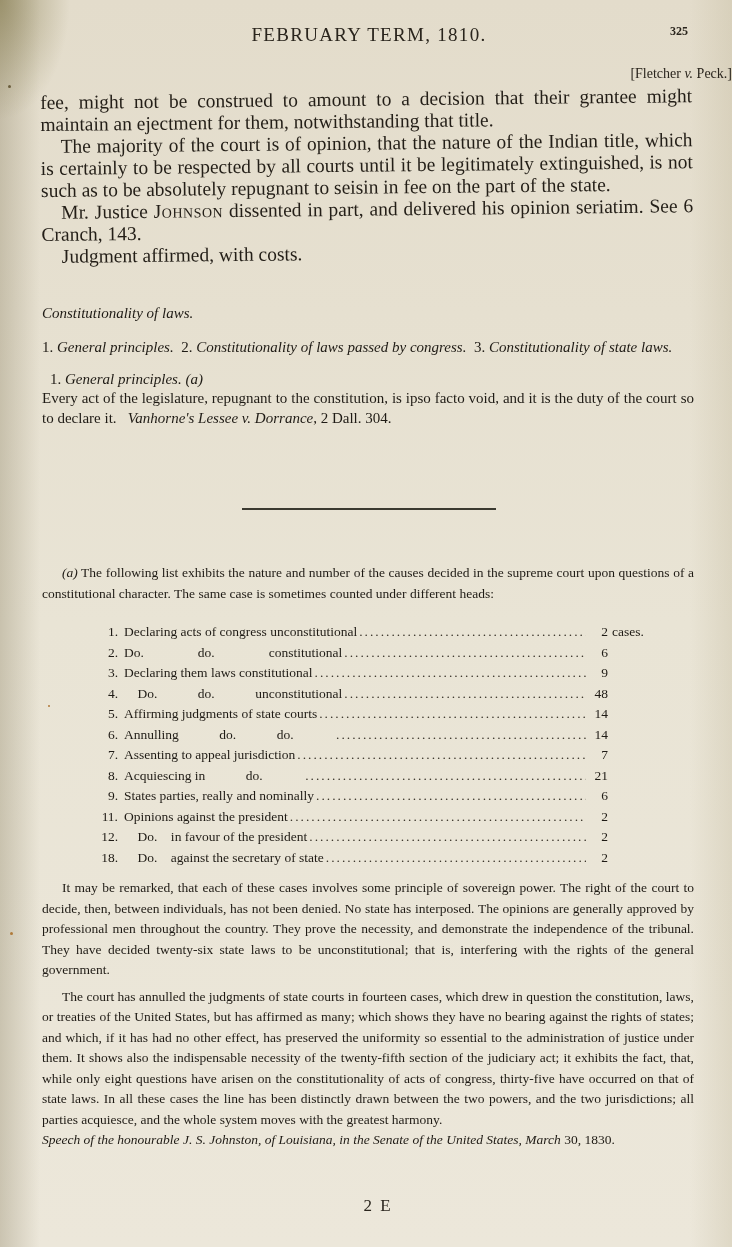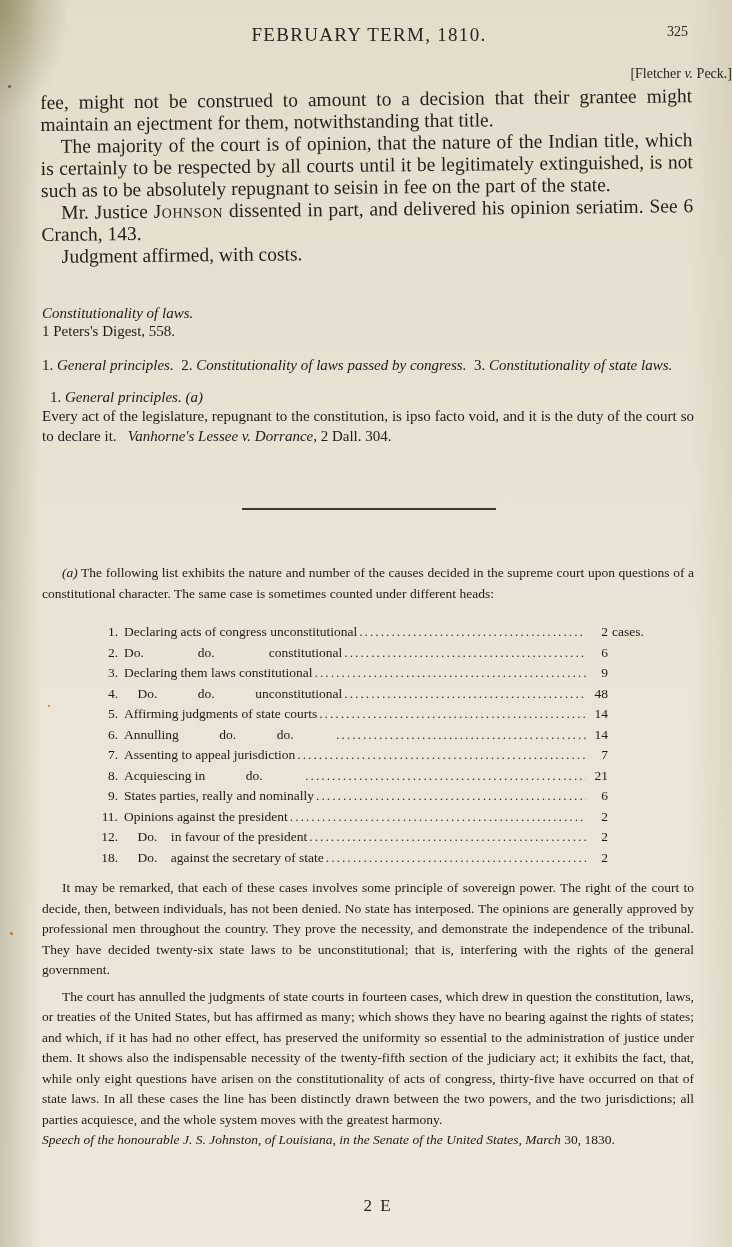--- a/index.html
+++ b/index.html
@@ -31,22 +31,22 @@
       left: 0; width: 732px; top: 24px;
       text-align: center;
       font-size: 19px;
       letter-spacing: 1.3px;
       color: #2a251d;
       padding-left: 6px;
       box-sizing: border-box;
     }
     .page-number {
       right: 44px; top: 24px;
-      font-size: 14px;
-      font-weight: normal;
+      font-size: 12px;
+      font-weight: bold;
       color: #2a251d;
     }
     .case-caption {
       left: 0; width: 732px; top: 66px;
       text-align: right;
       font-size: 14px;
       color: #2a251d;
     }
     .case-caption i { font-style: italic; }
 
@@ -151,21 +151,20 @@
 
   <div class="abs main-text">
     <p>fee, might not be construed to amount to a decision that their grantee might maintain an ejectment for them, notwithstanding that title.</p>
     <p class="indent">The majority of the court is of opinion, that the nature of the Indian title, which is certainly to be respected by all courts until it be legitimately extinguished, is not such as to be absolutely repugnant to seisin in fee on the part of the state.</p>
     <p class="indent"><span>Mr. Justice </span><span class="smallcaps">Johnson</span><span> dissented in part, and delivered his opinion seriatim. See 6 Cranch, 143.</span></p>
     <p class="indent">Judgment affirmed, with costs.</p>
   </div>
 
   <div class="abs section" style="top:304px;">
     <p class="it">Constitutionality of laws.</p>
-    <p>1 Peters's Digest, 558.</p>
     <p style="margin-top:14px; line-height:22px;">
       <span>1.</span>
       <span class="it">General principles.</span>&nbsp;
       <span>2.</span>
       <span class="it">Constitutionality of laws passed by congress.</span>&nbsp;
       <span>3.</span>
       <span class="it">Constitutionality of state laws.</span>
     </p>
     <p style="margin-top:12px;margin-left:8px;">
       <span>1.</span>

